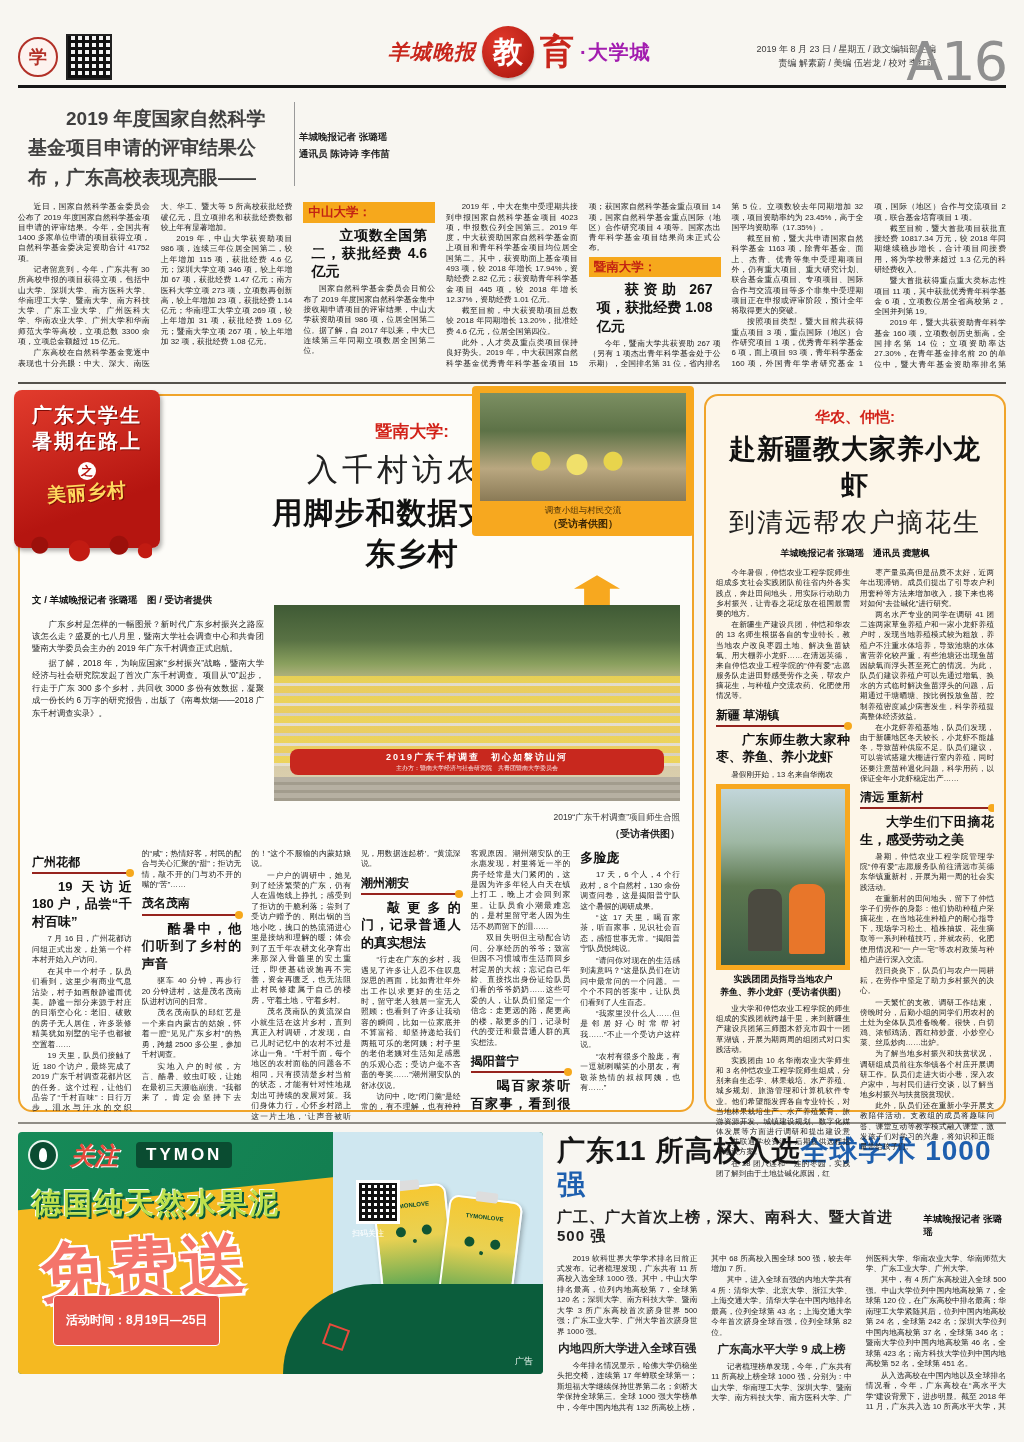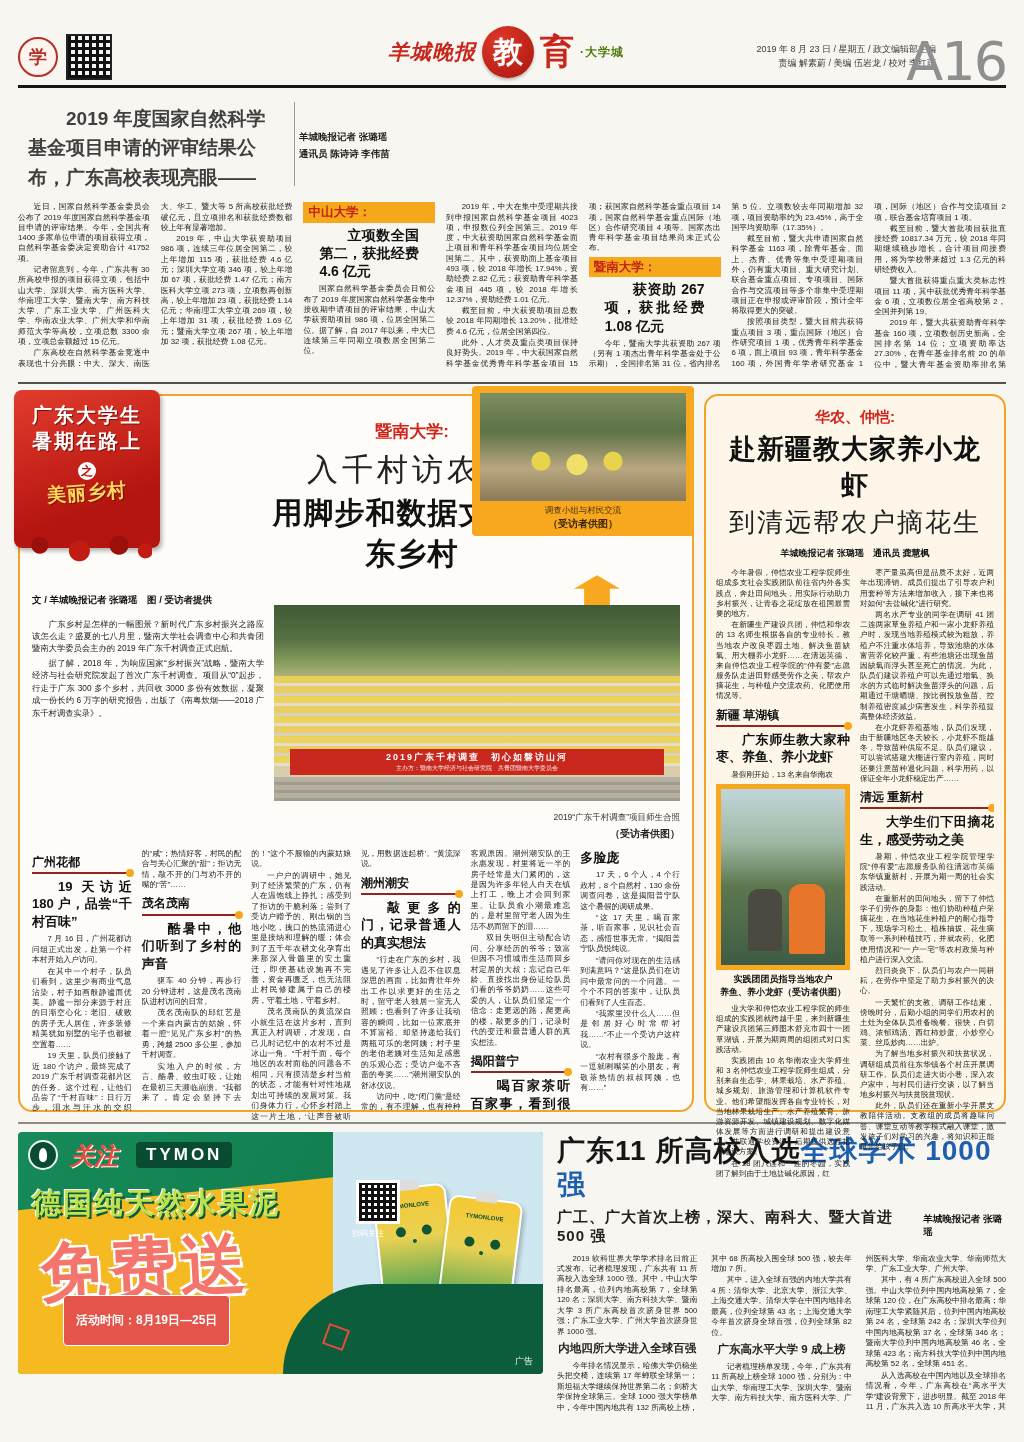--- a/index.html
+++ b/index.html
@@ -9,38 +9,38 @@
 
   
   .hd { position:relative; height:80px; border-bottom:3px solid #161616; }
   .hd-left { position:absolute; left:0; top:26px; display:flex; gap:8px; align-items:center; }
   .seal { width:40px; height:40px; border-radius:50%; border:2px solid #b23128; color:#b23128; display:flex; align-items:center; justify-content:center; font-size:18px; font-weight:700; background:#fdf3ef; }
   .qr { width:46px; height:46px; border:2px solid #222; background-image:repeating-linear-gradient(0deg,#111 0 3px,transparent 3px 7px),repeating-linear-gradient(90deg,#111 0 3px,#f3f3f3 3px 7px); }
   .hd-center { position:absolute; left:370px; top:18px; display:flex; align-items:center; gap:6px; }
   .brand-script { color:#c8261c; font-size:21px; font-weight:800; font-style:italic; letter-spacing:1px; }
   .edu-badge { width:52px; height:52px; border-radius:50%; background:radial-gradient(circle at 35% 30%, #e0382a, #a8150d); color:#fff; font-size:30px; font-weight:800; display:flex; align-items:center; justify-content:center; box-shadow:0 2px 3px rgba(0,0,0,.25); }
   .edu-rest { color:#c8261c; font-size:34px; font-weight:800; }
-  .edu-sub { color:#4d7c0f; font-size:12px; font-weight:700; letter-spacing:1px; }
+  .edu-sub { color:#a21caf; font-size:20px; font-weight:700; letter-spacing:1px; }
   .hd-right { position:absolute; right:70px; top:34px; text-align:right; font-size:9px; line-height:1.6; color:#3c3c3c; }
   .pageno { position:absolute; right:0; top:22px; font-size:54px; color:#8f8f8f; font-family:"DejaVu Sans",sans-serif; letter-spacing:-2px; }
 
   
   .lead { padding-top:8px; }
   .lead-top { display:flex; align-items:flex-start; }
   .kicker { width:272px; font-size:19px; line-height:1.55; font-weight:600; color:#3f3f3f; text-indent:2em; padding:8px 14px 0 10px; }
   .vrule { width:1px; align-self:stretch; background:#9a9a9a; margin:6px 4px; }
   .lead-heads { flex:1; text-align:center; padding-top:2px; }
   .lead-h1 { font-size:47px; font-weight:900; letter-spacing:3px; color:#111; line-height:1.15; }
   .lead-h2 { font-size:42px; font-weight:600; letter-spacing:6px; color:#151515; line-height:1.2; }
   .lead-byline { width:128px; padding-top:32px; font-size:9.5px; font-weight:700; color:#222; line-height:1.8; text-align:left; }
   .lead-body { margin-top:10px; height:172px; overflow:hidden; column-count:7; column-gap:11px; font-size:7.8px; line-height:1.32; text-align:justify; color:#222; }
 
   .flow .k-p { text-indent:2em; margin-bottom:1px; }
   .flow .k-label { background:#f6a81c; color:#c32313; font-weight:800; font-size:12.5px; padding:2px 5px; margin:3px 0 3px; break-after:avoid; }
-  .flow .k-subhead { font-size:14px; font-weight:800; color:#111; line-height:1.3; text-indent:2em; margin:1px 16px 4px; break-after:avoid; }
+  .flow .k-subhead { font-size:14px; font-weight:800; color:#111; line-height:1.3; text-indent:2em; margin:1px 8px 4px; break-after:avoid; }
   .flow .k-place { font-size:12px; font-weight:700; color:#111; border-bottom:2px solid #96241e; padding-bottom:2px; margin:5px 0 4px; position:relative; break-after:avoid; }
   .flow .k-place::after { content:""; position:absolute; right:-2px; bottom:-5px; width:8px; height:8px; border-radius:50%; background:#f6a81c; }
   .flow .k-title { font-size:13px; font-weight:800; color:#111; line-height:1.35; text-indent:2em; margin:0 0 4px; break-after:avoid; }
   .flow .k-h { font-size:11.5px; font-weight:800; text-align:center; margin:4px 0; break-after:avoid; }
 
   .rule-mid { height:2px; background:#55524c; margin:8px 0 10px; }
 
   
   .features { display:flex; gap:10px; height:718px; }
   .feat-left { position:relative; width:676px; border:2px solid #f0a42a; border-radius:14px; padding:10px 12px 8px; background:#fdfcf8; }
@@ -60,21 +60,21 @@
   .pc-cap2 { font-size:10px; font-weight:800; color:#3c2705; text-align:center; }
 
   .feat-row { display:flex; gap:10px; margin-top:16px; }
   .intro-col { width:232px; font-size:8.3px; line-height:1.5; text-align:justify; color:#222; }
   .intro-byline { font-size:9.5px; font-weight:800; margin:2px 0 10px; color:#111; }
   .intro-col p { text-indent:2em; margin-bottom:2px; }
   .photo-main { position:relative; flex:1; padding-top:14px; }
   .arrow-up { position:absolute; right:60px; top:-16px; width:46px; height:30px; background:#f7a81f; clip-path:polygon(50% 0,100% 45%,78% 45%,78% 100%,22% 100%,22% 45%,0 45%); }
   .gp { position:relative; height:196px; background:linear-gradient(180deg,#3f5a35 0%,#597244 18%,#8aa05e 30%,#cdbf97 42%,#ddd2b2 100%); overflow:hidden; }
   .gp-crowd { position:absolute; left:0; right:0; top:36%; height:46%; background:repeating-linear-gradient(180deg,#f0d54f 0 7px,#e7e2d6 7px 10px,#eecf56 10px 17px,#d9d3c4 17px 20px); opacity:.85; }
-  .gp-banner { position:absolute; left:4%; right:4%; bottom:26px; background:#c8281e; color:#fff; text-align:center; padding:2px 0; }
+  .gp-banner { position:absolute; left:4%; right:4%; bottom:26px; background:#c8281e; color:#fff; text-align:center; padding:2px 0;border-radius:8px; }
   .gp-banner .b1 { font-size:9px; font-weight:800; letter-spacing:2px; }
   .gp-banner .b2 { font-size:6px; opacity:.9; }
   .gp-steps { position:absolute; left:0; right:0; bottom:0; height:24px; background:repeating-linear-gradient(180deg,#b6b0a2 0 5px,#a29c8d 5px 8px); }
   .gp-cap { text-align:right; margin-top:3px; line-height:1.4; }
   .gp-cap .c1 { font-size:8.5px; color:#333; }
   .gp-cap .c2 { font-size:10px; font-weight:800; color:#222; }
 
   .feat-band { margin-top:8px; height:352px; overflow:hidden; column-count:6; column-gap:10px; font-size:7.8px; line-height:1.34; text-align:justify; color:#222; }
 
   
@@ -97,21 +97,21 @@
   .ad { position:relative; width:525px; background:linear-gradient(120deg,#168a58 0%,#10744a 100%); border-radius:4px; overflow:hidden; }
   .ad-yellow { position:absolute; left:-30px; top:60px; width:420px; height:260px; background:#f5b921; transform:rotate(-6deg); border-radius:30px; }
   .ad-sky { position:absolute; right:0; top:0; width:210px; height:190px; background:#cfe7f0; }
   .ad-hill { position:absolute; right:0; bottom:0; width:260px; height:90px; background:#0b5d3c; border-radius:120px 0 0 0; }
   .ad-mascot { position:absolute; left:10px; top:8px; width:30px; height:30px; border-radius:50%; background:#0a4c31; border:2px solid #e9f5ee; }
   .ad-mascot::after { content:""; position:absolute; left:9px; top:6px; width:8px; height:14px; background:#fff; border-radius:50% 50% 40% 40%; }
   .ad-kicker { position:absolute; left:52px; top:8px; color:#e84a3c; font-size:24px; font-weight:900; font-style:italic; text-shadow:1px 1px 0 #fff; }
   .ad-brand { position:absolute; left:118px; top:10px; background:#0a4c31; color:#fff; font-size:17px; font-weight:800; letter-spacing:3px; padding:3px 10px; border-radius:4px; }
   .ad-line1 { position:absolute; left:14px; top:52px; font-size:29px; font-weight:900; letter-spacing:2px; color:#bfe14c; text-shadow:2px 2px 0 #0a5c3c,-1px -1px 0 #fff; }
   .ad-free { position:absolute; left:22px; top:92px; font-size:66px; font-weight:900; letter-spacing:4px; color:#f4756b; transform:rotate(-3deg); text-shadow:3px 3px 0 #fff,-2px -2px 0 #fff,2px -2px 0 #fff,-2px 2px 0 #fff; }
-  .ad-time { position:absolute; left:45px; bottom:28px; background:#e4544a; color:#fff; font-size:12px; font-weight:700; padding:16px 12px; border-radius:4px; border:1px solid #fff; }
+  .ad-time { position:absolute; left:35px; bottom:28px; background:#e4544a; color:#fff; font-size:12px; font-weight:700; padding:16px 12px; border-radius:4px; border:1px solid #fff; }
   .ad-qr { position:absolute; left:338px; top:48px; width:44px; height:44px; background-image:repeating-linear-gradient(0deg,#111 0 3px,transparent 3px 6px),repeating-linear-gradient(90deg,#111 0 3px,#fff 3px 6px); border:3px solid #fff; }
   .ad-qrlabel { position:absolute; left:334px; top:96px; font-size:8px; color:#fff; }
   .pouch { position:absolute; width:74px; height:112px; border-radius:10px 10px 14px 14px; background:linear-gradient(180deg,#f6c832 0%,#e9d152 45%,#44a054 100%); border:2px solid #fff; box-shadow:2px 3px 5px rgba(0,0,0,.3); }
   .pouch::before { content:""; position:absolute; left:24px; top:-8px; width:22px; height:10px; background:#ddd; border-radius:2px; }
   .pouch::after { content:""; position:absolute; left:18px; top:38px; width:10px; height:10px; border-radius:50%; background:#153; box-shadow:26px 0 0 #153, 13px 10px 0 -3px #153; }
   .pouch-label { position:absolute; top:14px; width:100%; text-align:center; font-size:6px; color:#0a4c31; font-weight:700; }
   .p1 { right:92px; top:54px; transform:rotate(-6deg); }
   .p2 { right:26px; top:66px; transform:rotate(7deg); }
   .ad-cube { position:absolute; right:196px; bottom:26px; width:22px; height:22px; border:2px solid #e84a3c; transform:rotate(20deg); }
   .ad-mark { position:absolute; right:10px; bottom:6px; color:#e9f5ee; font-size:9px; }

